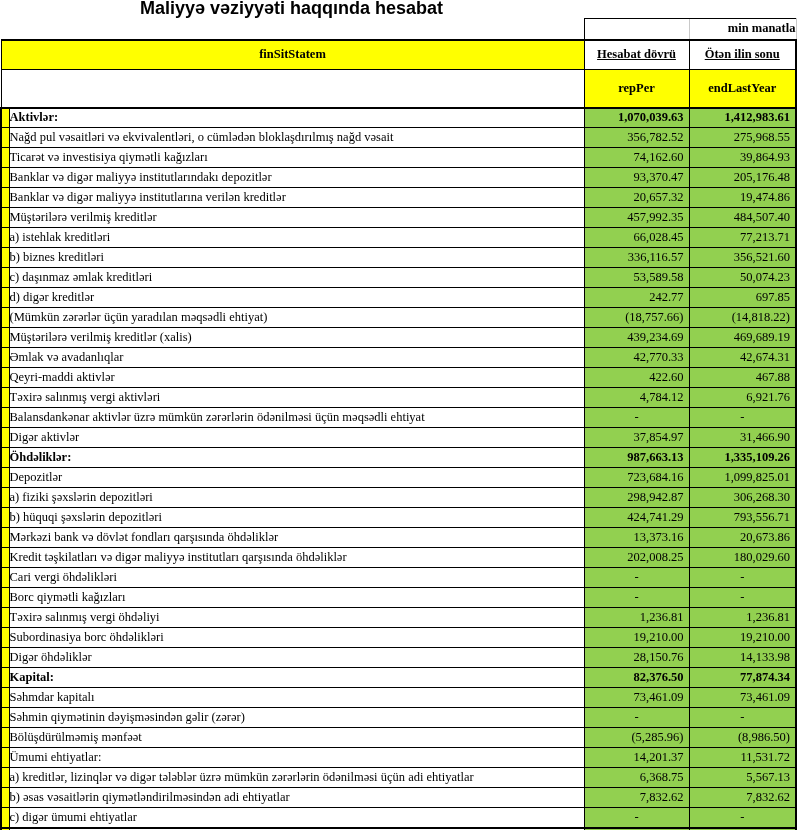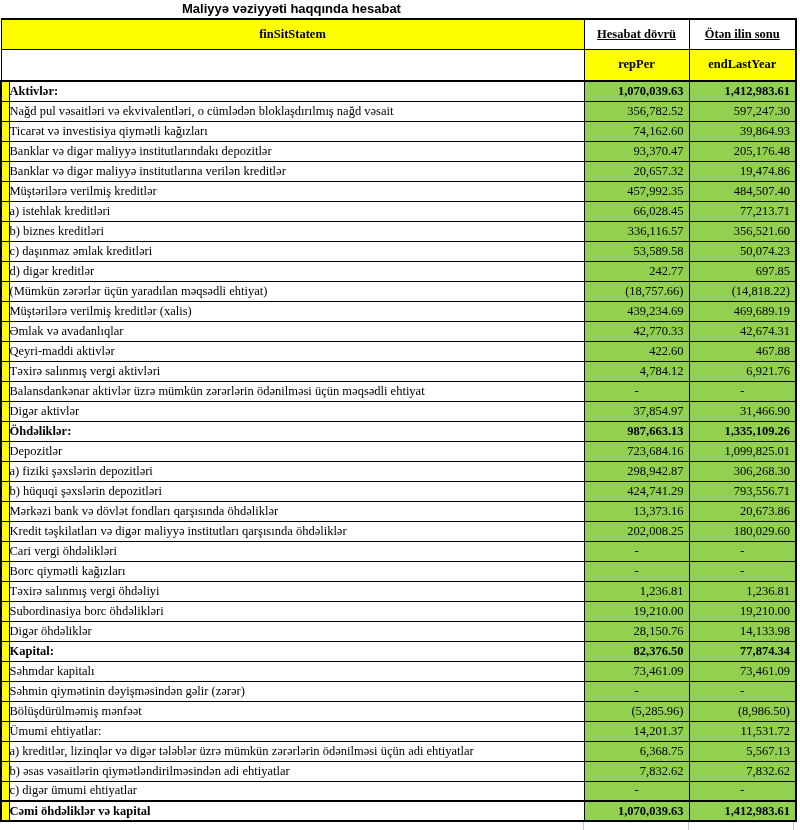--- a/index.html
+++ b/index.html
@@ -7,21 +7,21 @@
     --green:#92D050;
     --line:#000000;
     --gridline:#c9c9c9;
   }
   *{box-sizing:border-box;}
   html,body{margin:0;padding:0;background:#ffffff;}
   #page{position:relative;width:800px;height:830px;background:#ffffff;overflow:hidden;}
 
   #title{
     width:583px;height:18px;line-height:17px;text-align:center;
-    font-family:"Liberation Sans",sans-serif;font-weight:bold;font-size:13px;color:#000;
+    font-family:"Liberation Sans",sans-serif;font-weight:bold;font-size:18px;color:#000;
   }
 
   table.sheet{border-collapse:collapse;table-layout:fixed;width:795px;}
   table.sheet td{
     font-family:"Liberation Serif",serif;font-size:12.5px;color:#000;
     padding:0;overflow:hidden;white-space:nowrap;vertical-align:middle;
   }
 
   
   tr.rowA td{height:21px;}
@@ -37,21 +37,21 @@
   tr.rowB td{height:30px;border:1px solid var(--line);border-top:2px solid var(--line);}
   td.b-name{
     background:var(--yellow);text-align:center;
     font-family:"Liberation Sans",sans-serif;font-weight:bold;font-size:13px;
     border-left:2px solid var(--line);
   }
   td.b-col{background:#fff;text-align:center;font-weight:bold;font-size:13px;text-decoration:underline;}
   td.b-col.last{border-right:2px solid var(--line);}
 
   
-  tr.rowC td{height:32px;border:1px solid var(--line);border-bottom:2px solid var(--line);}
+  tr.rowC td{height:38px;border:1px solid var(--line);border-bottom:2px solid var(--line);}
   td.c-blank{background:#fff;border-left:2px solid var(--line);}
   td.c-code{background:var(--yellow);text-align:center;font-weight:bold;font-size:13px;}
   td.c-code.last{border-right:2px solid var(--line);}
 
   
   tr.drow td{height:20px;border:1px solid var(--line);}
   tr.drow td.strip{background:var(--yellow);border-left:2px solid var(--line);}
   tr.drow td.label{background:#fff;text-align:left;}
   tr.drow td.val{background:var(--green);text-align:right;padding-right:5px;}
   tr.drow td.val.last{border-right:2px solid var(--line);}
@@ -75,20 +75,25 @@
   <div id="title">Maliyyə vəziyyəti haqqında hesabat</div>
 
   <table class="sheet">
     <colgroup>
       <col style="width:8px">
         <col style="width:575px">
         <col style="width:105px">
         <col style="width:107px">
     </colgroup>
     <tbody>
+      <tr class="rowA">
+        <td class="a-blank" colspan="2"></td>
+        <td class="a-col1"></td>
+        <td class="a-col2">min manatla</td>
+      </tr>
       <tr class="rowB">
         <td class="b-name" colspan="2">finSitStatem</td>
         <td class="b-col">Hesabat dövrü</td>
         <td class="b-col last">Ötən ilin sonu</td>
       </tr>
       <tr class="rowC">
         <td class="c-blank" colspan="2"></td>
         <td class="c-code">repPer</td>
         <td class="c-code last">endLastYear</td>
       </tr>
@@ -97,21 +102,21 @@
         <tr class="drow bold">
       <td class="strip"></td>
       <td class="label">Aktivlər:</td>
       <td class="val v1">1,070,039.63</td>
       <td class="val v2 last">1,412,983.61</td>
     </tr>
         <tr class="drow">
       <td class="strip"></td>
       <td class="label">Nağd pul vəsaitləri və  ekvivalentləri, o cümlədən bloklaşdırılmış nağd vəsait</td>
       <td class="val v1">356,782.52</td>
-      <td class="val v2 last">597,247.30</td>
+      <td class="val v2 last">275,968.55</td>
     </tr>
         <tr class="drow">
       <td class="strip"></td>
       <td class="label">Ticarət və investisiya qiymətli kağızları</td>
       <td class="val v1">74,162.60</td>
       <td class="val v2 last">39,864.93</td>
     </tr>
         <tr class="drow">
       <td class="strip"></td>
       <td class="label">Banklar və digər maliyyə institutlarındakı depozitlər</td>

